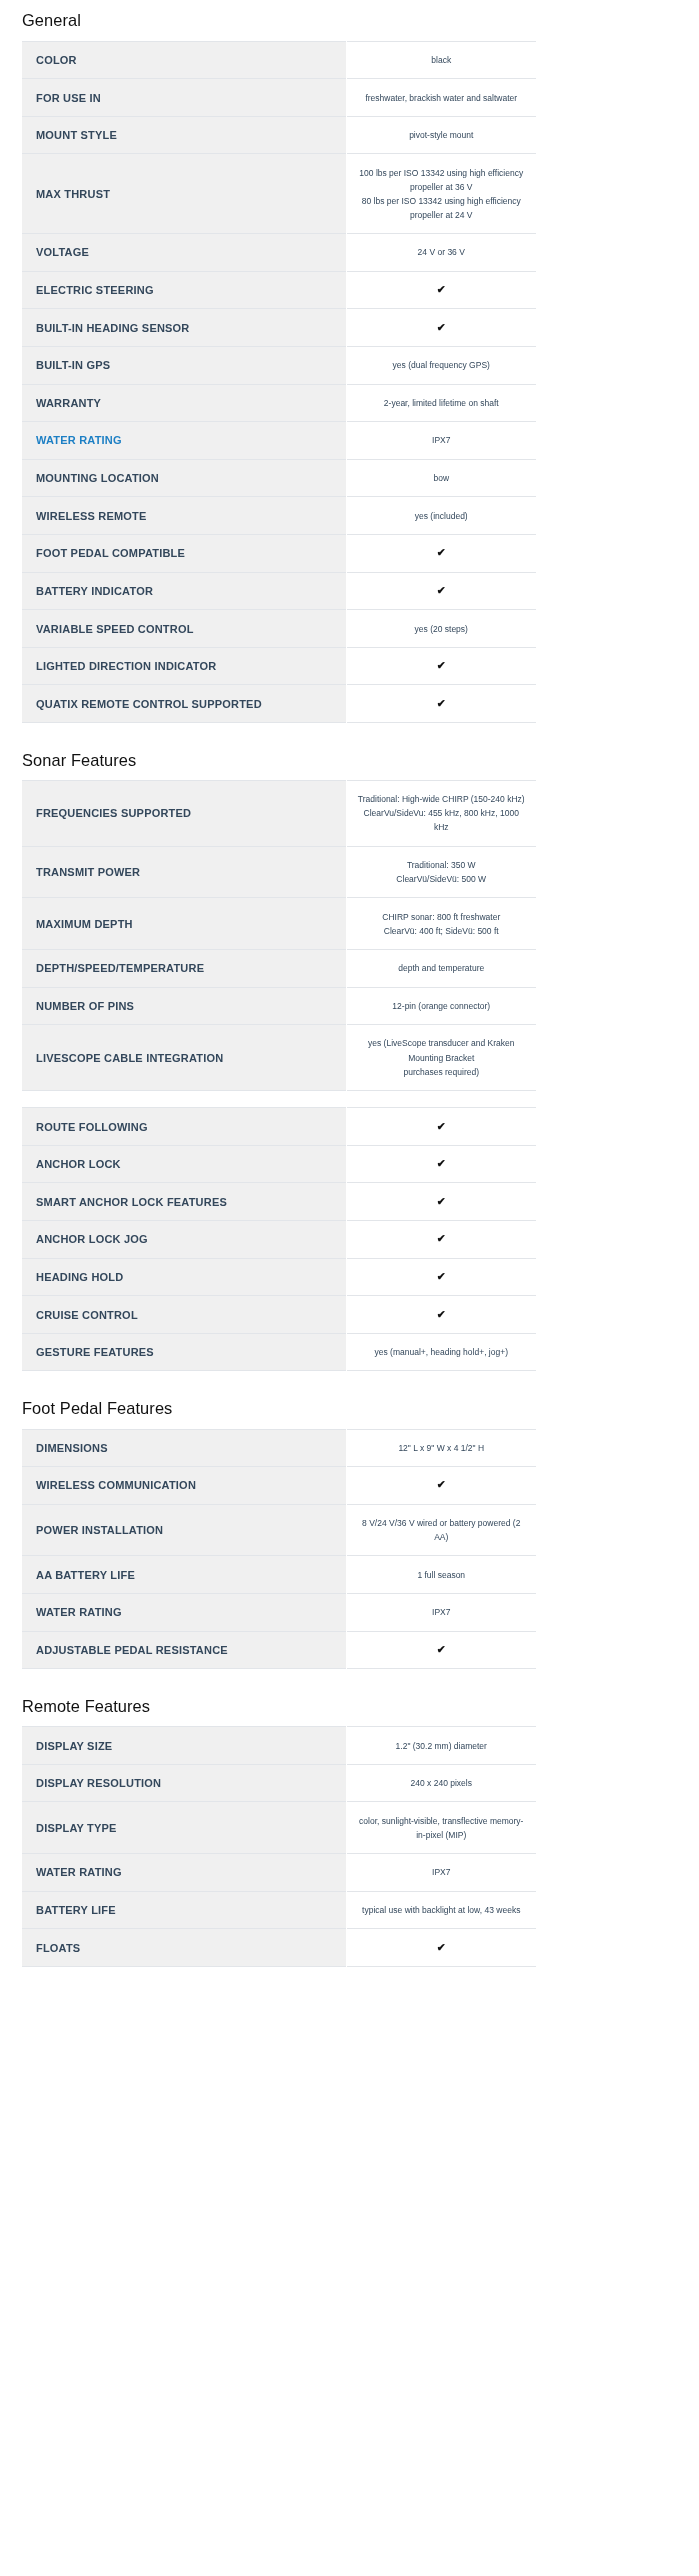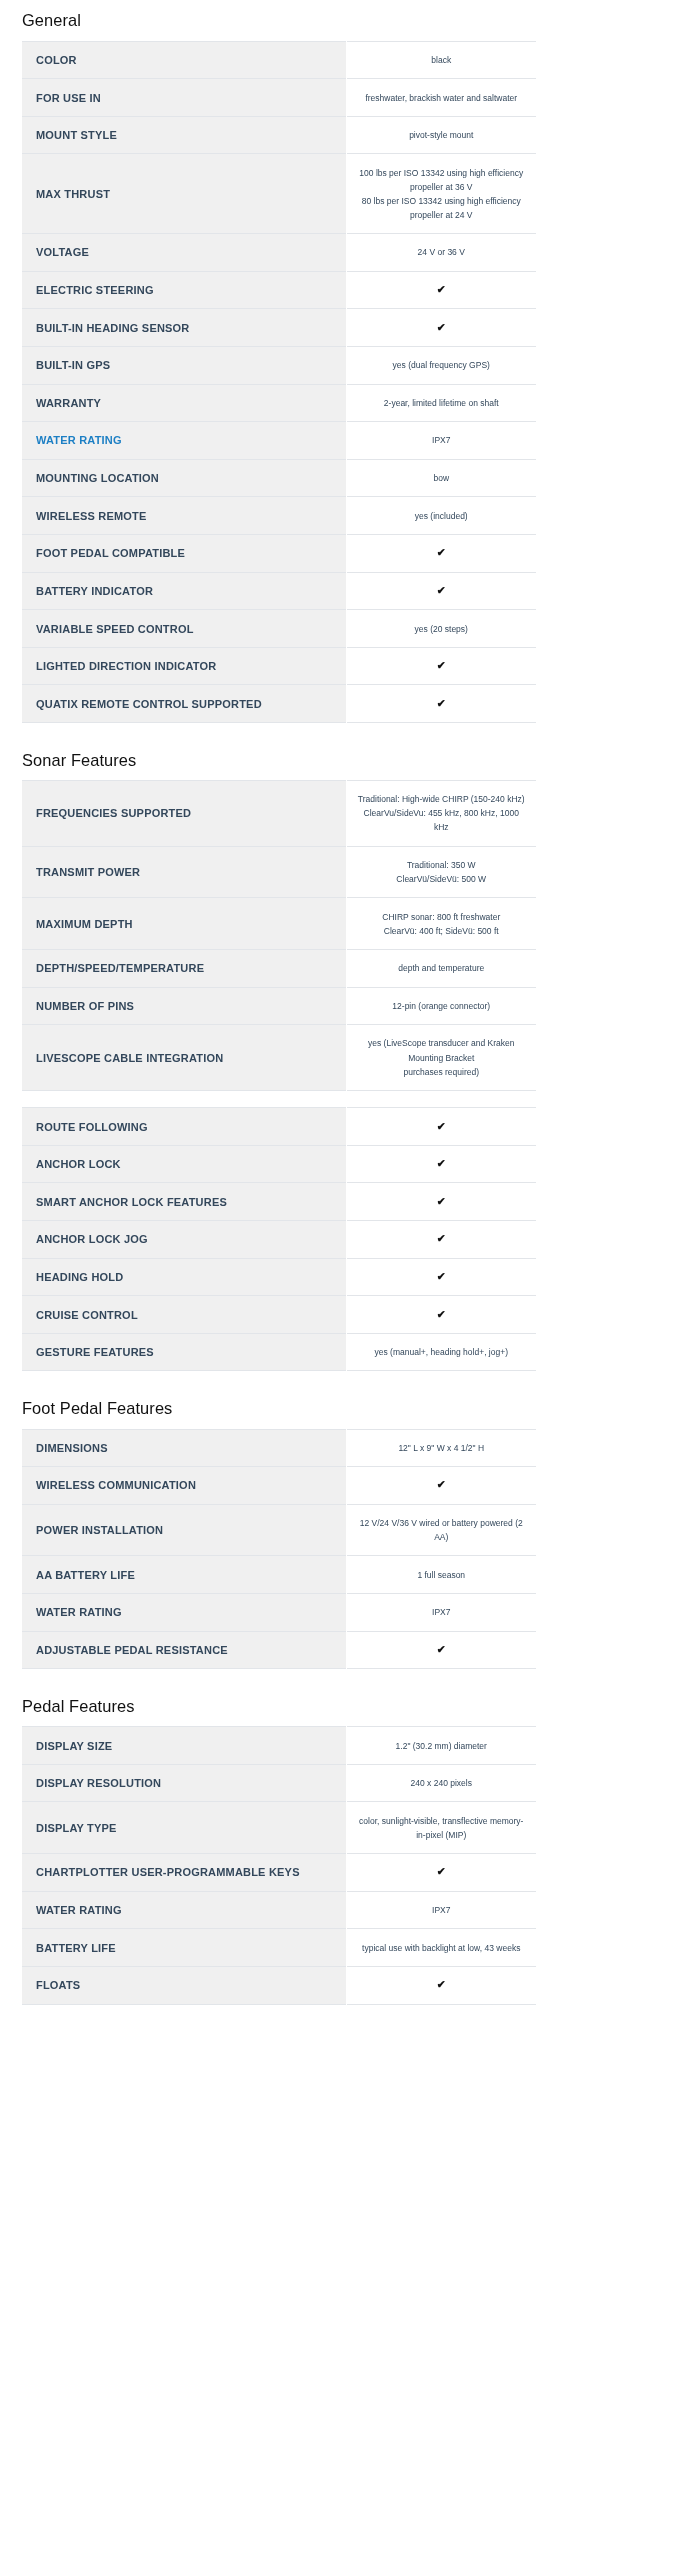--- a/index.html
+++ b/index.html
@@ -279,21 +279,21 @@
                 <span class="vline">12" L x 9" W x 4 1/2" H</span>
               </td>
             </tr>
             <tr>
               <td class="spec-label">WIRELESS COMMUNICATION</td>
               <td class="spec-value"><span class="check">✔</span></td>
             </tr>
             <tr>
               <td class="spec-label">POWER INSTALLATION</td>
               <td class="spec-value">
-                <span class="vline">12 V/24 V/36 V wired or battery powered (2 AA)</span>
+                <span class="vline">8 V/24 V/36 V wired or battery powered (2 AA)</span>
               </td>
             </tr>
             <tr>
               <td class="spec-label">AA BATTERY LIFE</td>
               <td class="spec-value">
                 <span class="vline">1 full season</span>
               </td>
             </tr>
             <tr>
               <td class="spec-label">WATER RATING</td>
@@ -302,44 +302,40 @@
               </td>
             </tr>
             <tr>
               <td class="spec-label">ADJUSTABLE PEDAL RESISTANCE</td>
               <td class="spec-value"><span class="check">✔</span></td>
             </tr>
           </tbody>
         </table>
       </div>
       <div class="section">
-        <h2 class="section-title">Pedal Features</h2>
+        <h2 class="section-title">Remote Features</h2>
         <table class="spec-table">
           <tbody>
             <tr>
               <td class="spec-label">DISPLAY SIZE</td>
               <td class="spec-value">
                 <span class="vline">1.2" (30.2 mm) diameter</span>
               </td>
             </tr>
             <tr>
               <td class="spec-label">DISPLAY RESOLUTION</td>
               <td class="spec-value">
                 <span class="vline">240 x 240 pixels</span>
               </td>
             </tr>
             <tr>
               <td class="spec-label">DISPLAY TYPE</td>
               <td class="spec-value">
                 <span class="vline">color, sunlight-visible, transflective memory-in-pixel (MIP)</span>
               </td>
-            </tr>
-            <tr>
-              <td class="spec-label">CHARTPLOTTER USER-PROGRAMMABLE KEYS</td>
-              <td class="spec-value"><span class="check">✔</span></td>
             </tr>
             <tr>
               <td class="spec-label">WATER RATING</td>
               <td class="spec-value">
                 <span class="vline">IPX7</span>
               </td>
             </tr>
             <tr>
               <td class="spec-label">BATTERY LIFE</td>
               <td class="spec-value">

